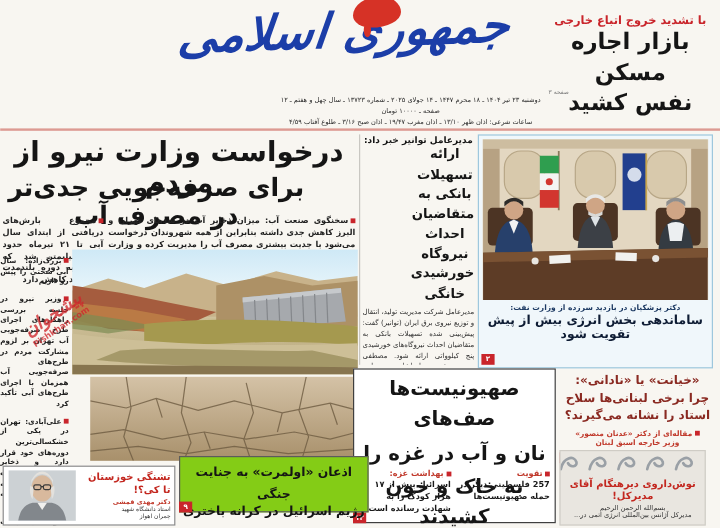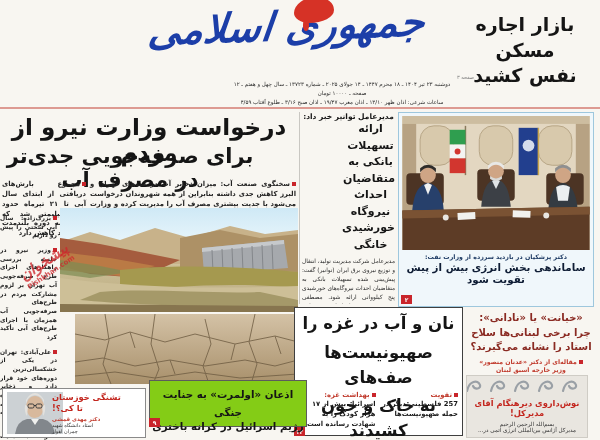--- a/index.html
+++ b/index.html
@@ -86,41 +86,42 @@
   .gaza .col{flex:1;font-size:6.8px;line-height:1.45;font-weight:bold;text-align:right;color:#1a1a1a;}
   .gaza .red{color:#c0392b;}
 
   
   .olm{left:149px;top:380px;width:158px;height:47px;background:#84cc16;border:1px solid #5c5c5c;box-sizing:border-box;}
   .olm .h{font-size:10.3px;line-height:1.75;letter-spacing:-.3px;margin-top:4px;}
 
   
   .khu{left:2px;top:388px;width:144px;height:50px;background:#fff;border:1px solid #8a8a8a;box-sizing:border-box;}
   .khu .ph{position:absolute;left:4px;top:3px;width:56px;height:42px;background:#ccd1d4;overflow:hidden;}
-  .khu .txt{position:absolute;right:15px;top:3px;width:78px;text-align:left;}
+  .khu .txt{position:absolute;right:3px;top:3px;width:78px;text-align:right;}
   .khu .t{font-size:8.3px;color:#c3271f;line-height:1.3;letter-spacing:-.2px;}
   .khu .a{font-size:5.4px;color:#c0392b;font-weight:bold;margin-top:2px;}
   .khu .d{font-size:5px;color:#333;line-height:1.35;}
 </style>
 </head>
 <body>
 
 <div id="page">
 
 
   <div class="abs mast">
     <div class="word">جمهوری اسلامی</div>
     <div class="splash"></div>
   </div>
   <div class="abs dateline">
     <div>دوشنبه ۲۳ تیر ۱۴۰۴ ـ ۱۸ محرم ۱۴۴۷ ـ ۱۴ جولای ۲۰۲۵ ـ شماره ۱۳۷۲۳ ـ سال چهل و هفتم ـ ۱۲ صفحه ـ ۱۰۰۰۰ تومان</div>
     <div>ساعات شرعی: اذان ظهر ۱۳/۱۰ ـ اذان مغرب ۱۹/۴۷ ـ اذان صبح ۳/۱۶ ـ طلوع آفتاب ۴/۵۹</div>
   </div>
 
   <div class="abs tr">
+    <div class="c b kick">با تشدید خروج اتباع خارجی</div>
     <div class="c b h">بازار اجاره مسکن</div>
     <div class="c b h">نفس کشید</div>
     <div class="pnote" style="position:absolute;left:2px;top:62px;">صفحه ۳</div>
   </div>
 
   <div class="rule-red"></div>
 
   <div class="abs c b lead-h1">درخواست وزارت نیرو از مردم</div>
   <div class="abs c b lead-h2">برای صرفه‌جویی جدی‌تر در مصرف آب</div>
   <div class="abs j lead-sub-r"><span class="sq"></span><span>سخنگوی صنعت آب: میزان ذخایر آب در سدهای تهران و البرز کاهش جدی داشته بنابراین از همه شهروندان درخواست می‌شود با جدیت بیشتری مصرف آب را مدیریت کرده و وزارت نیرو را در افزایش تاب‌آوری منابع آبی یاری دهند تا از شرایط سخت‌تر احتمالی جلوگیری شود</span></div>
@@ -254,22 +255,22 @@
           <path d="M104 15 C106 5 115 3 117 9 C118 13 112 14 110 10"></path>
         </g>
       </svg>
     </div>
     <div class="c b t">نوش‌داروی دیرهنگام آقای مدیرکل!</div>
     <div class="c b1">بسم‌الله الرحمن الرحیم</div>
     <div class="c b2">مدیرکل آژانس بین‌المللی انرژی اتمی در...</div>
   </div>
 
   <div class="abs gaza">
+    <div class="c b h">صهیونیست‌ها صف‌های</div>
     <div class="c b h">نان و آب در غزه را</div>
-    <div class="c b h">صهیونیست‌ها صف‌های</div>
     <div class="c b h">به خاک و خون کشیدند</div>
     <div class="cols">
       <div class="col">
         <span class="sq"></span><span class="red">تقویت</span><br>
         <span>257 فلسطینی دیگر در حمله صهیونیست‌ها</span>
       </div>
       <div class="col">
         <span class="sq"></span><span class="red">بهداشت غزه:</span><br>
         <span>اسرائیل بیش از ۱۷ هزار کودک را به شهادت رسانده است</span>
       </div>

